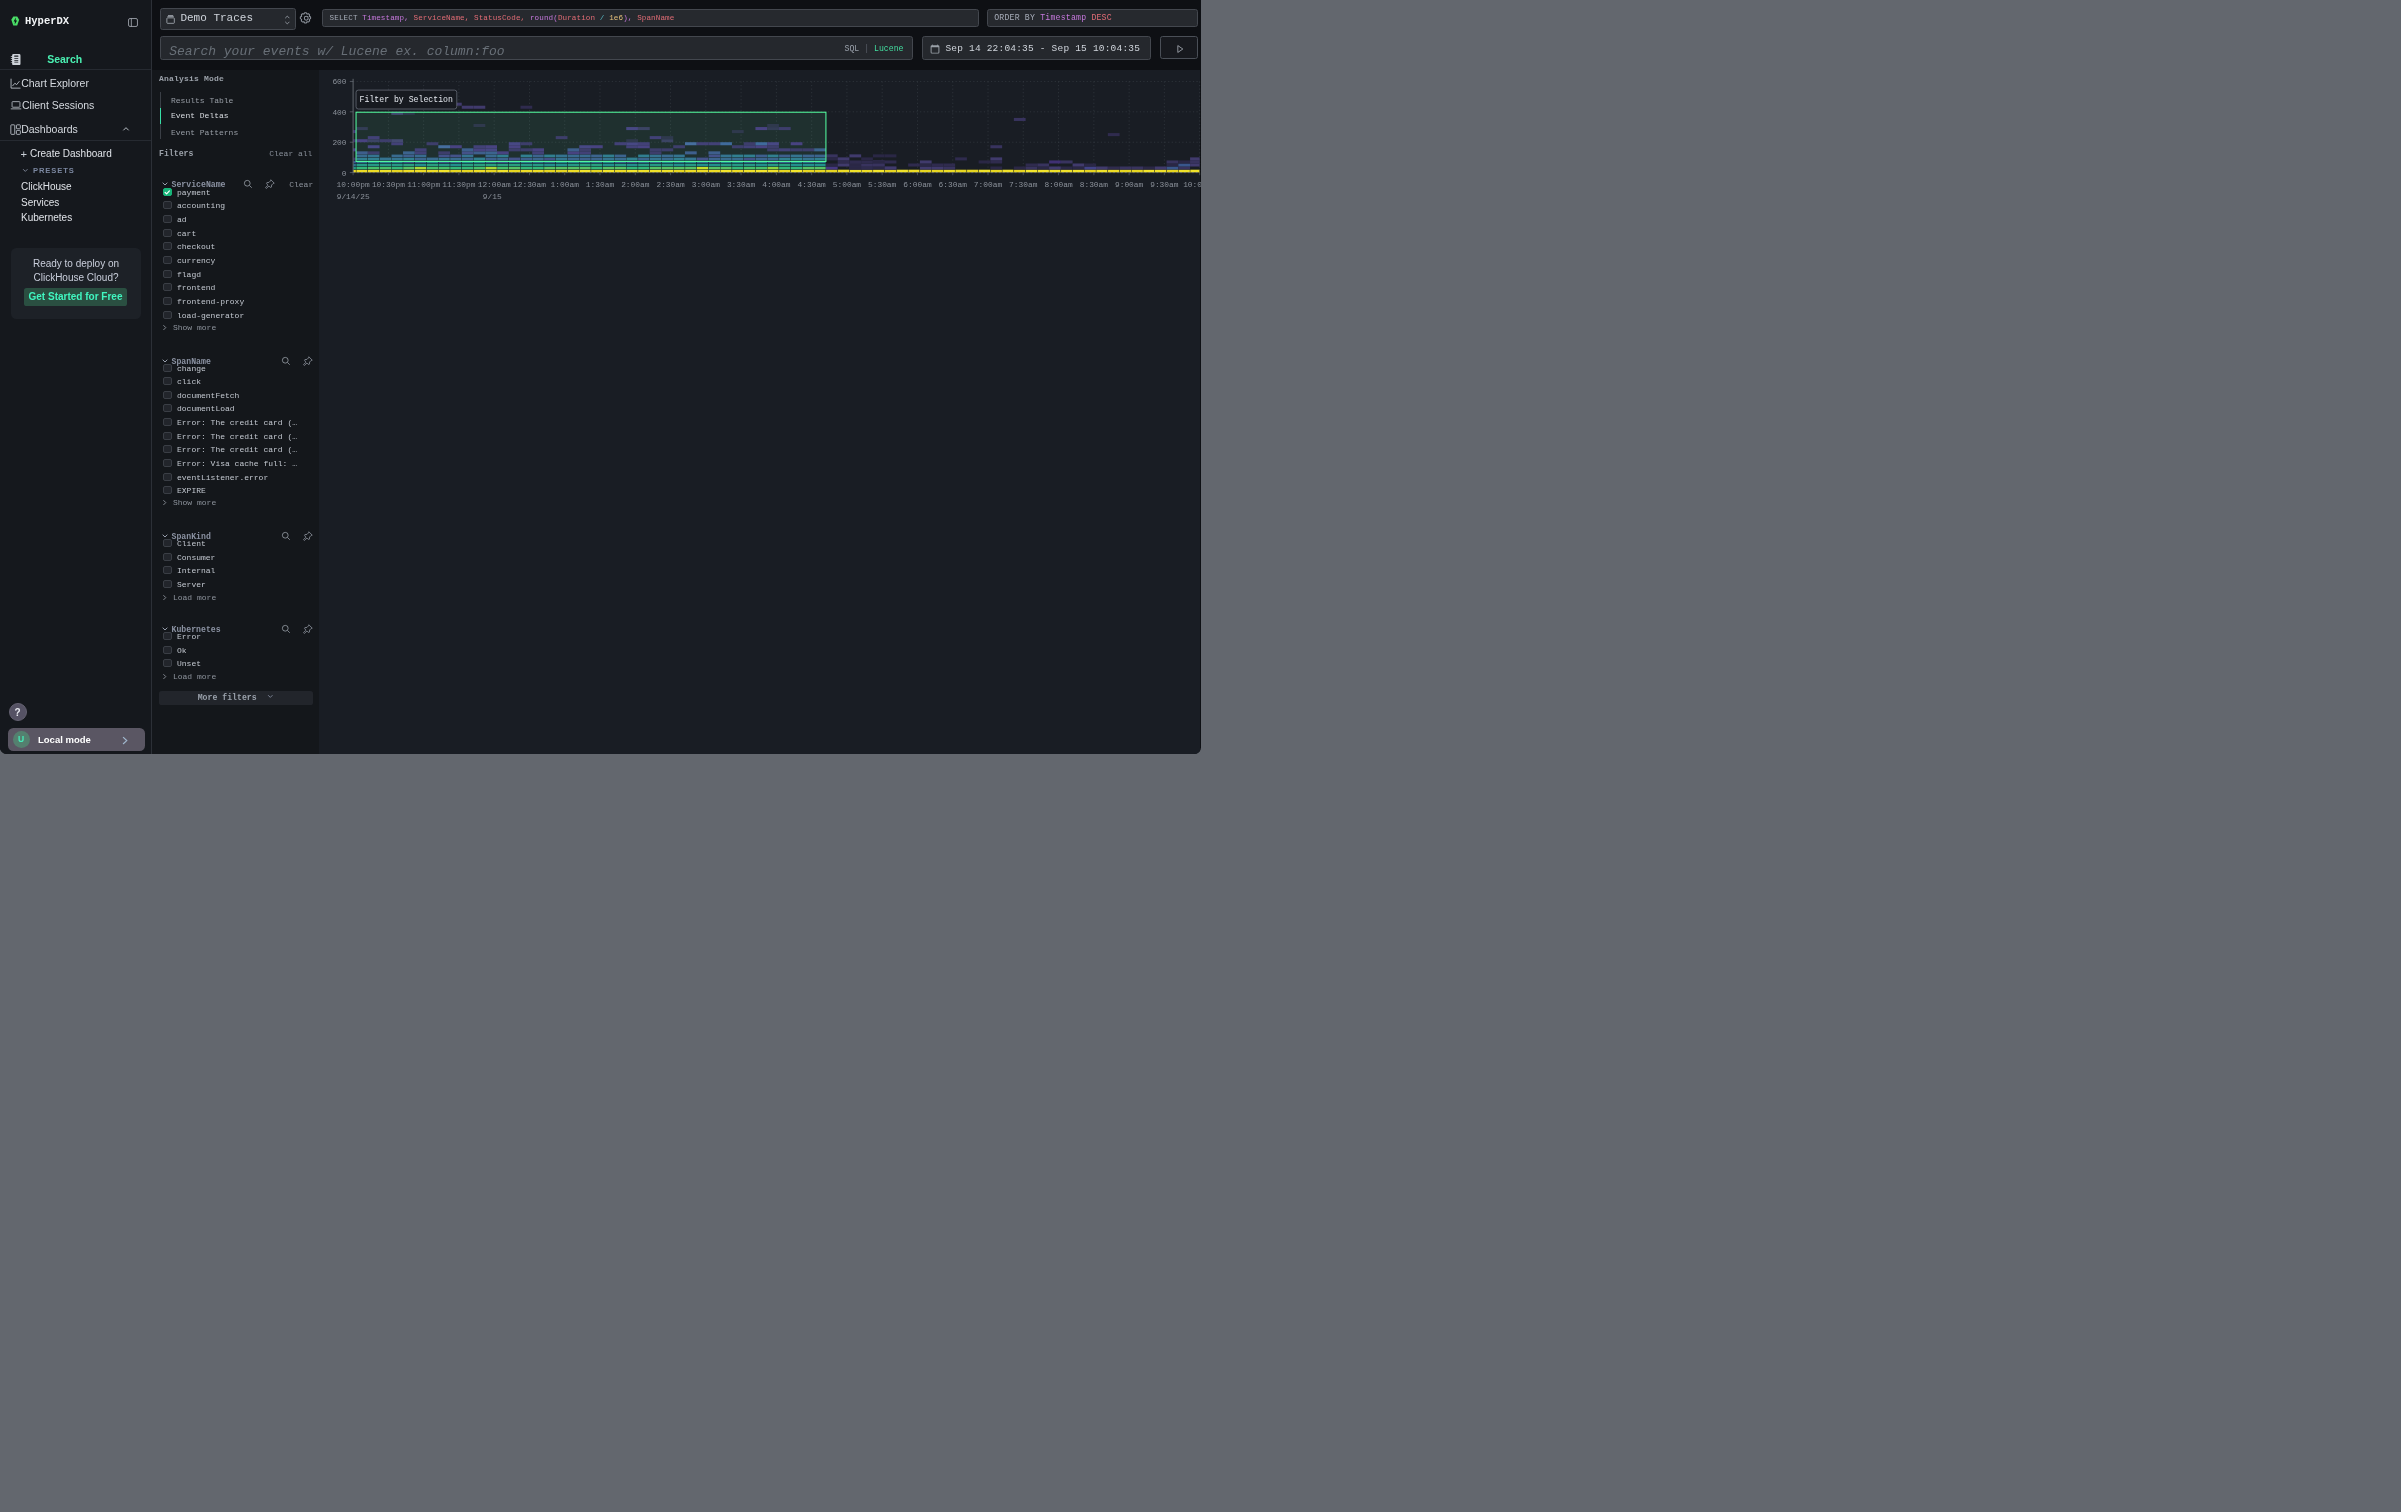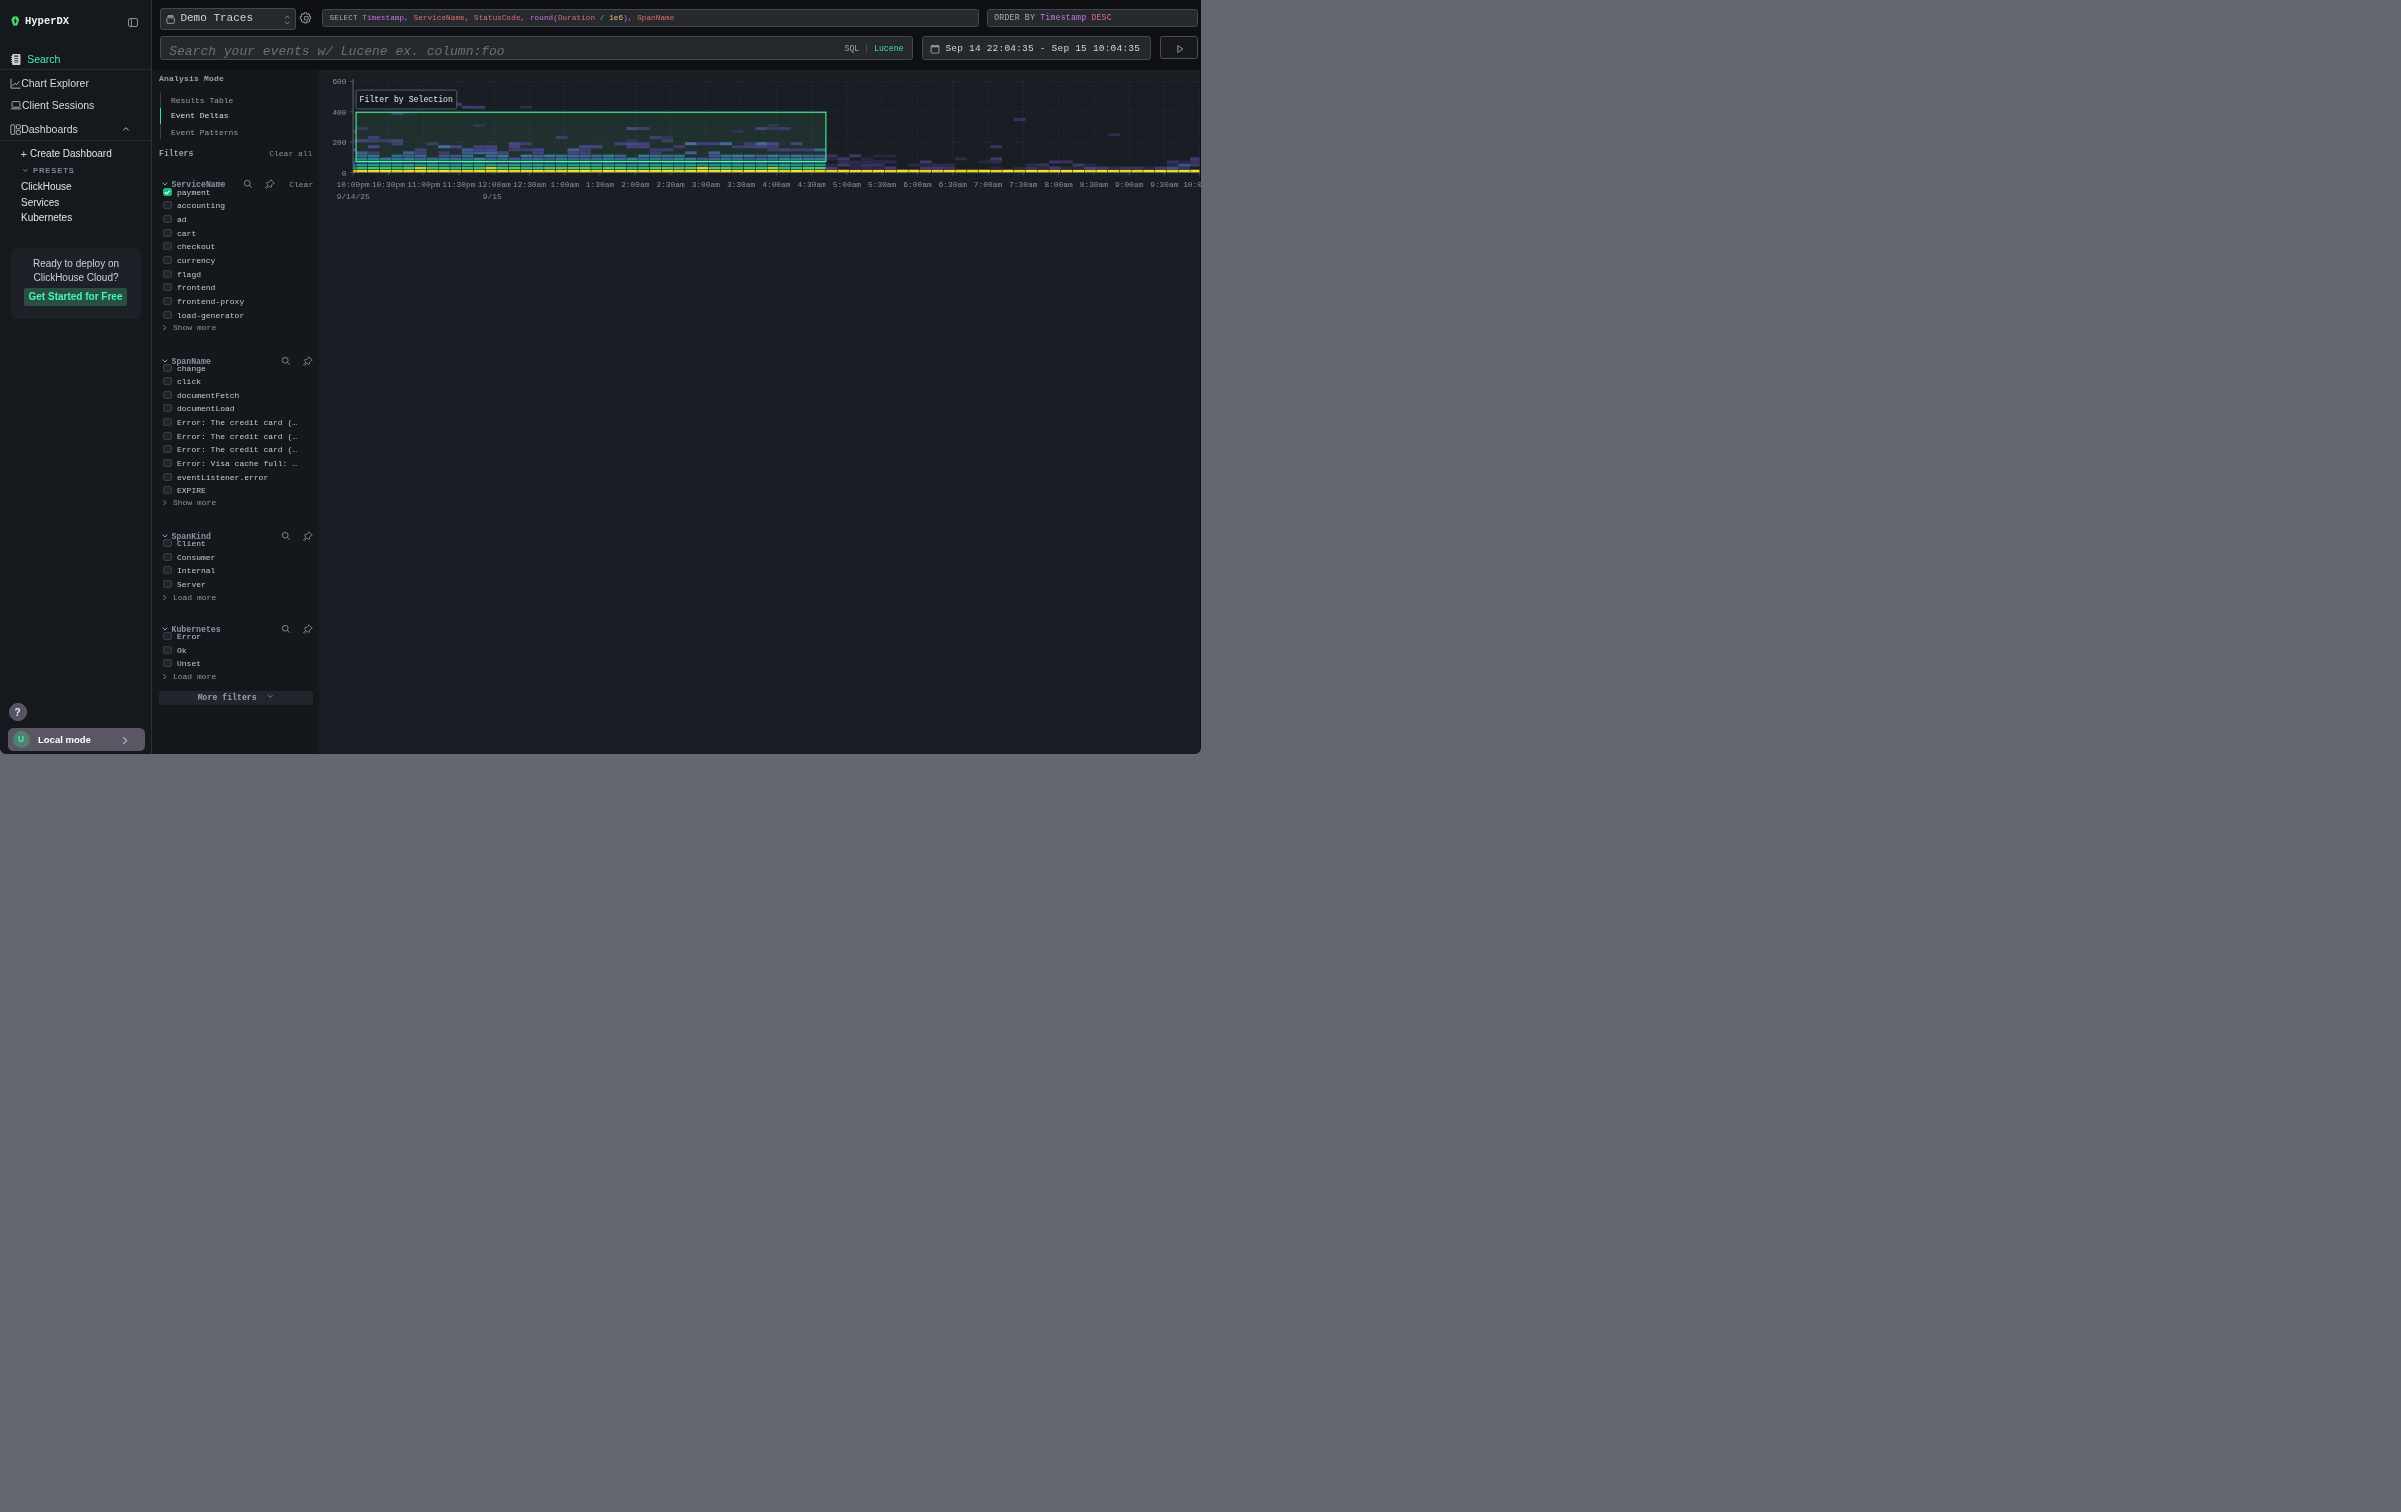--- a/index.html
+++ b/index.html
@@ -9,21 +9,21 @@
 #main { position:absolute; left:319px; top:70px; width:881px; height:686px; background:#191d24; }
 #chart { position:absolute; left:0; top:0; }
 
 
 #logo { position:absolute; left:11.2px; top:15.5px; }
 #logotxt { position:absolute; left:25px; top:15px; font-size:10.5px; font-weight:bold; color:#f2f4f6; font-family:"Liberation Mono",monospace; letter-spacing:0; }
 #collapse { position:absolute; left:128px; top:17px; }
 .nav { position:absolute; left:10px; height:22.4px; width:132px; display:flex; align-items:center; }
 .nav svg { flex:0 0 auto; }
 .navtxt { margin-left:0; font-size:10.5px; color:#d5d9df; }
-.navgreen { margin-left:6px; font-size:10.5px; font-weight:normal; color:#4af0b2; }
+.navgreen { margin-left:26px; font-size:10.5px; font-weight:bold; color:#4af0b2; }
 .sdivider { position:absolute; left:0; width:100%; height:0.7px; background:#262a31; }
 .subitem { position:absolute; font-size:10px; color:#e0e3e8; }
 .presets { position:absolute; left:33px; top:166px; font-size:7.6px; font-weight:bold; letter-spacing:0.9px; color:#7b87a0; }
 #promo { position:absolute; left:11px; top:248px; width:130px; height:71px; background:#1d2127; border-radius:5.3px; text-align:center; }
 #promo .l1 { margin-top:8.5px; font-size:10px; color:#c9cedb; line-height:14px; }
 #promo .btn { position:absolute; left:13px; top:40px; width:103px; height:18px; background:#2a4f41; border-radius:2.6px; color:#40f6c0; font-size:10px; font-weight:bold; line-height:18px; }
 #help { position:absolute; left:8.5px; top:703px; width:18px; height:18px; border-radius:50%; background:#555264; border:0.7px solid #646171; color:#e8eaf0; font-size:10px; font-weight:bold; text-align:center; line-height:17px; }
 #localbar { position:absolute; left:8px; top:728px; width:137px; height:23px; background:#5a5663; border-radius:5.3px; }
 #localbar .av { position:absolute; left:4.6px; top:2.8px; width:17px; height:17px; border-radius:50%; background:#54806f; color:#45ecb9; font-weight:bold; font-size:8.5px; text-align:center; line-height:17px; }
 #localbar .lm { position:absolute; left:30px; top:5.6px; font-size:9.5px; font-weight:bold; color:#fff; }

